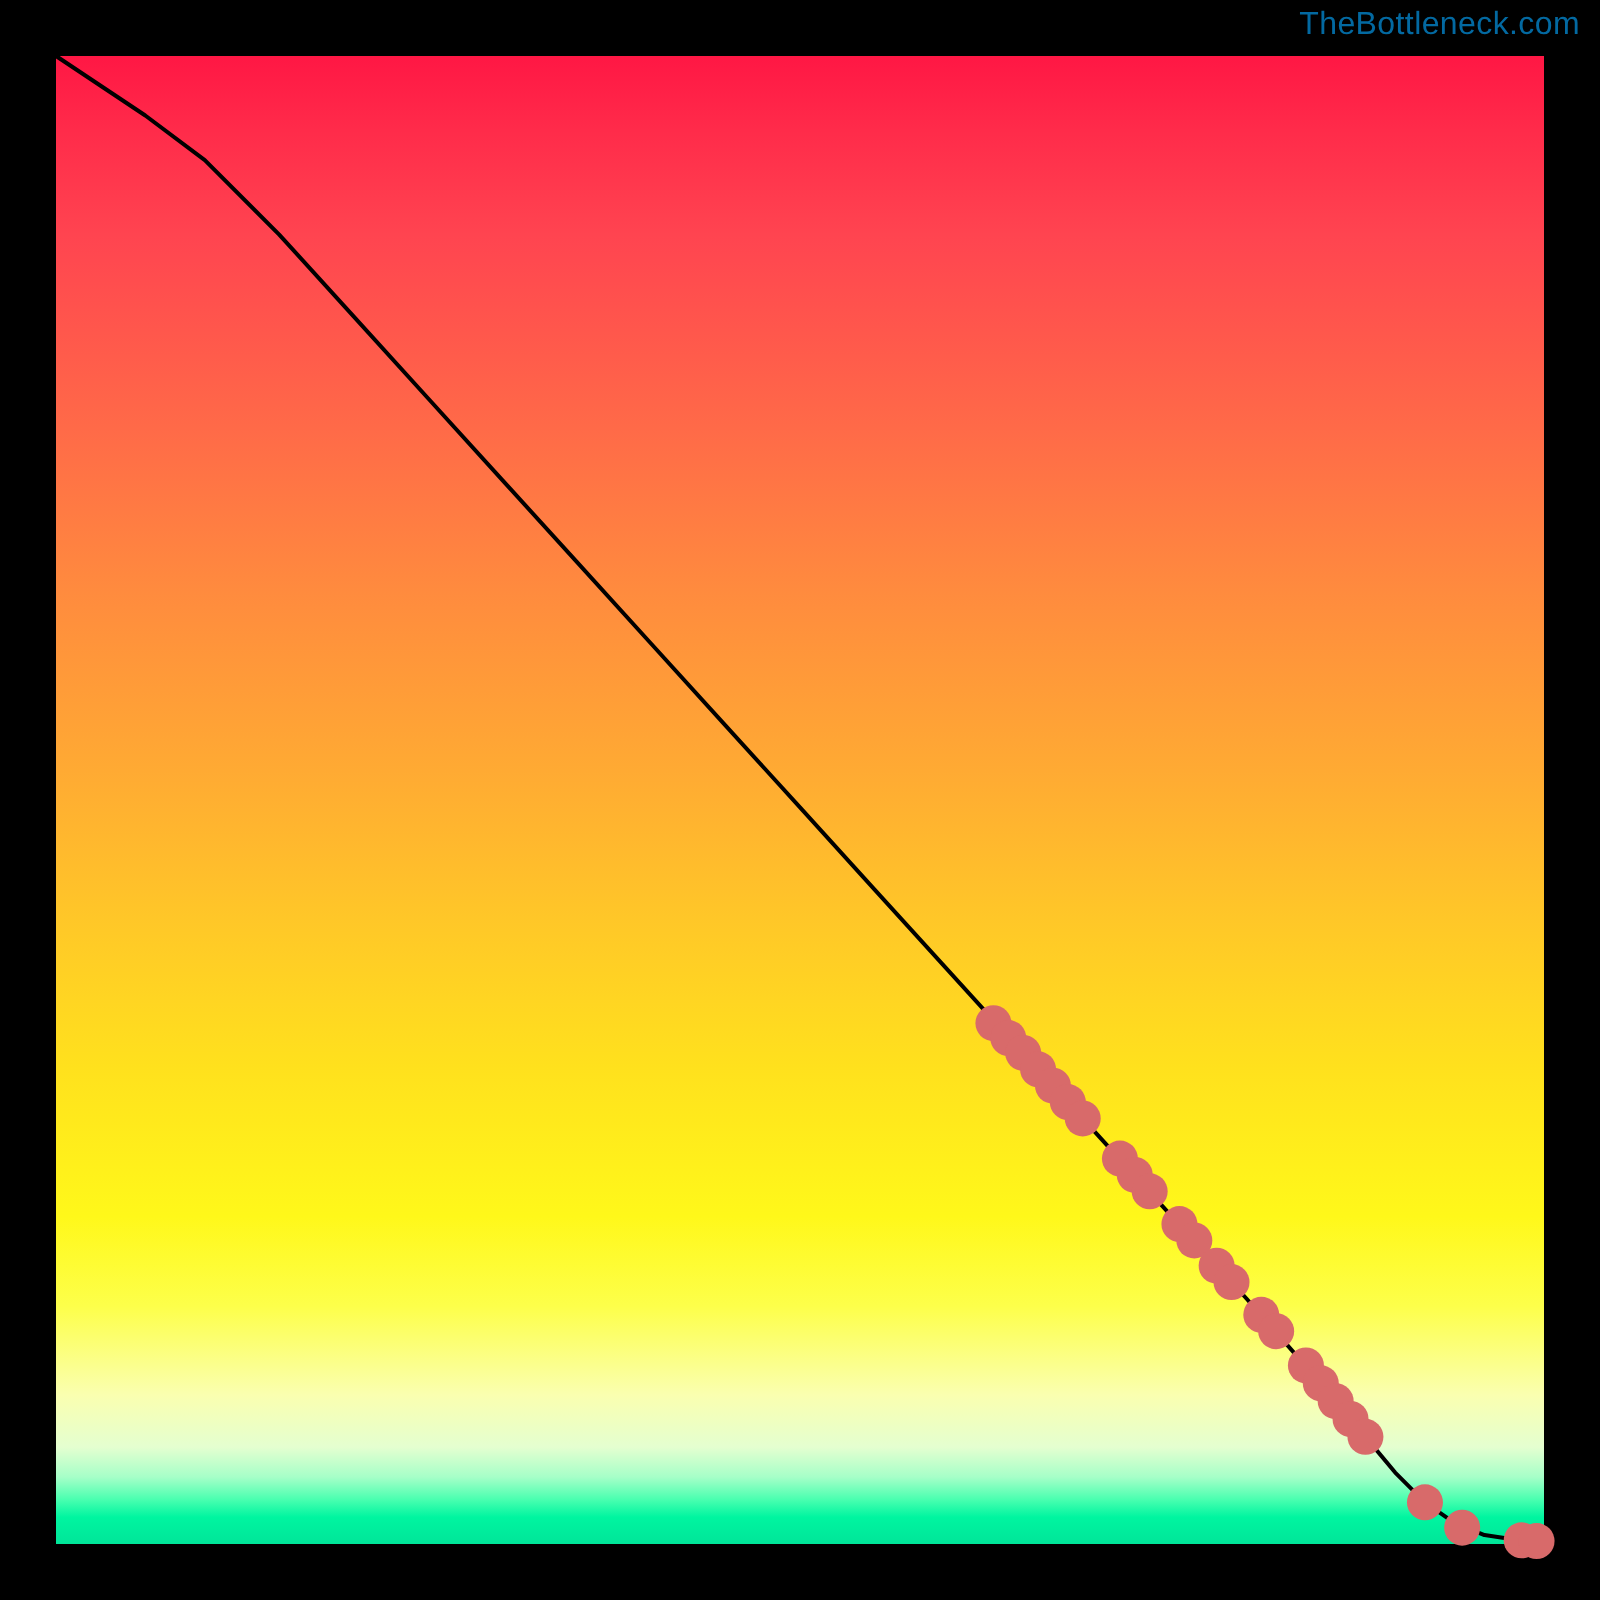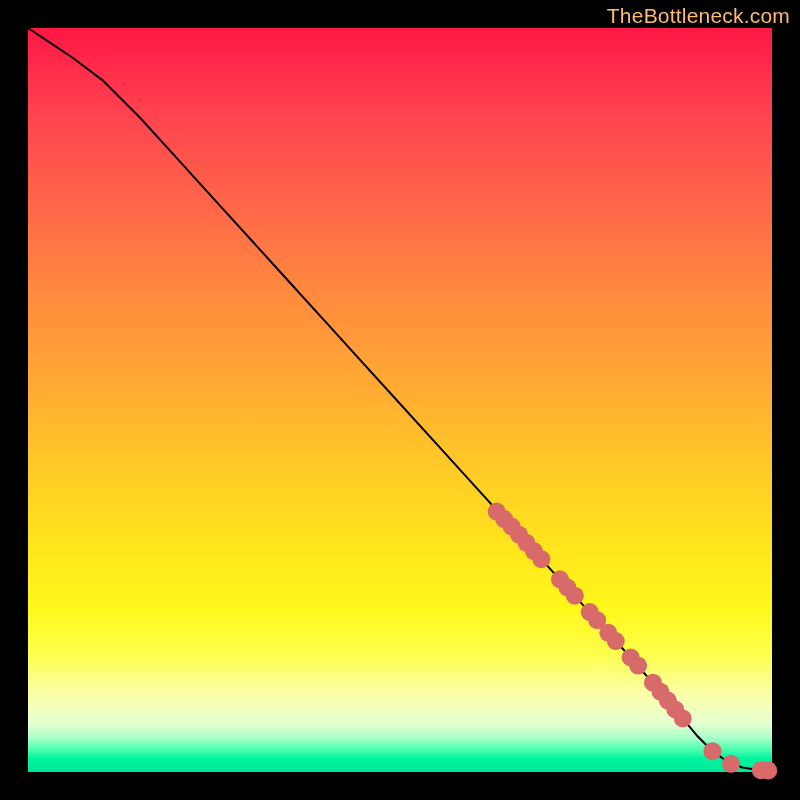--- a/index.html
+++ b/index.html
@@ -33,22 +33,22 @@
       #a6ffc8 95.5%,
       #4affb0 97%,
       #00f5a0 98.2%,
       #00e599 100%
     );
   }
   .watermark {
     position: absolute;
     top: 4px;
     right: 10px;
-    color: #fdba74;
-    font-size: 21px;
+    color: #0369a1;
+    font-size: 16px;
     font-weight: 500;
     letter-spacing: 0.2px;
     user-select: none;
   }
   svg.plot {
     position: absolute;
     left: 28px;
     top: 28px;
     width: 744px;
     height: 744px;

